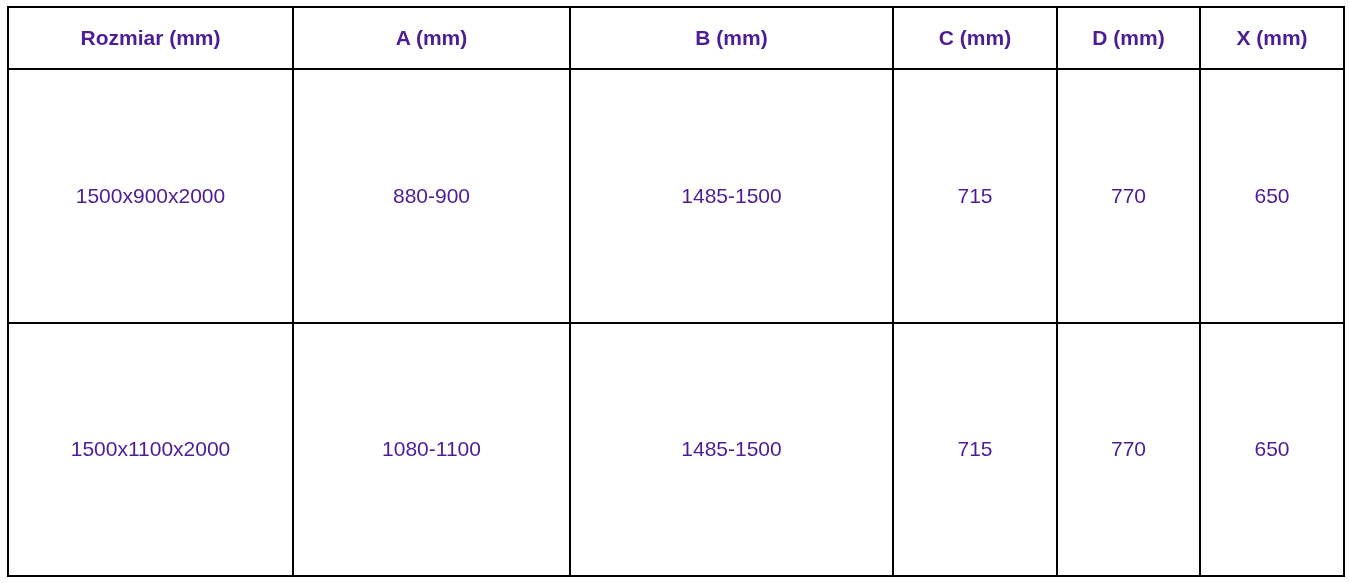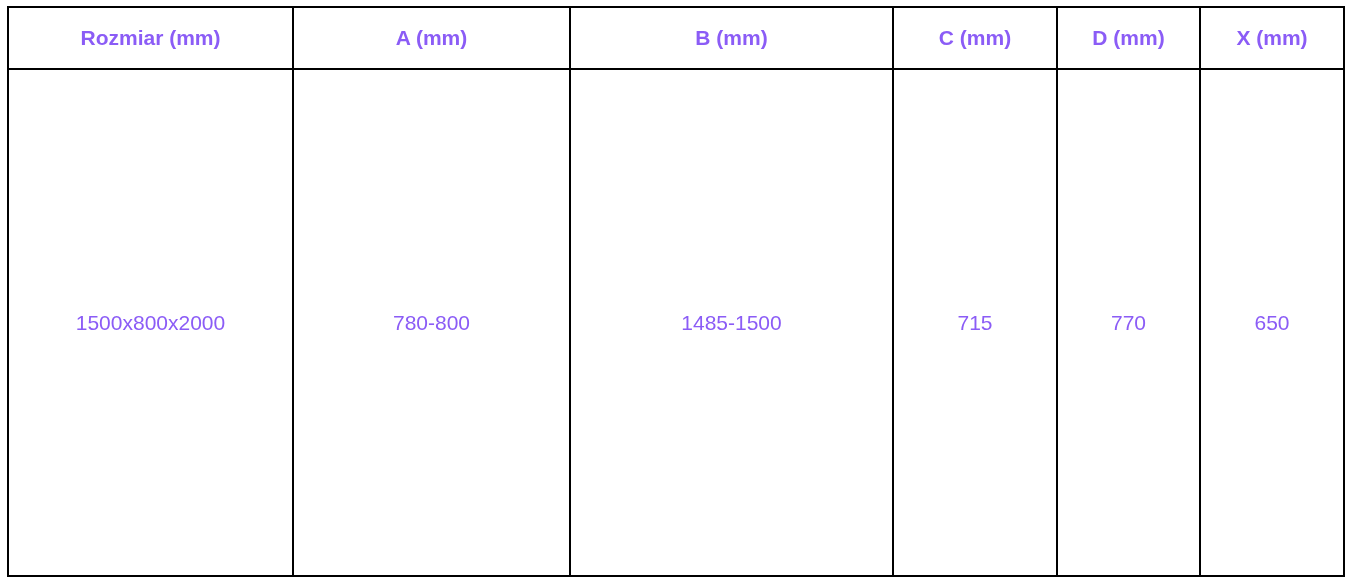--- a/index.html
+++ b/index.html
@@ -23,21 +23,21 @@
     border-collapse: collapse;
     table-layout: fixed;
     background: #ffffff;
   }
   table.dim-table th,
   table.dim-table td {
     border: 2px solid #000000;
     text-align: center;
     vertical-align: middle;
     font-size: 21px;
-    color: #8b5cf6;
+    color: #4c1d95;
     padding: 0;
     overflow: hidden;
     white-space: nowrap;
   }
   table.dim-table th {
     font-weight: bold;
     height: 60px;
   }
   table.dim-table td {
     font-weight: normal;
@@ -68,22 +68,30 @@
         <th>Rozmiar (mm)</th>
         <th>A (mm)</th>
         <th>B (mm)</th>
         <th>C (mm)</th>
         <th>D (mm)</th>
         <th>X (mm)</th>
       </tr>
     </thead>
     <tbody>
       <tr>
-        <td>1500x800x2000</td>
-        <td>780-800</td>
+        <td>1500x900x2000</td>
+        <td>880-900</td>
+        <td>1485-1500</td>
+        <td>715</td>
+        <td>770</td>
+        <td>650</td>
+      </tr>
+      <tr>
+        <td>1500x1100x2000</td>
+        <td>1080-1100</td>
         <td>1485-1500</td>
         <td>715</td>
         <td>770</td>
         <td>650</td>
       </tr>
     </tbody>
   </table>
 </div>
 
 </body></html>

